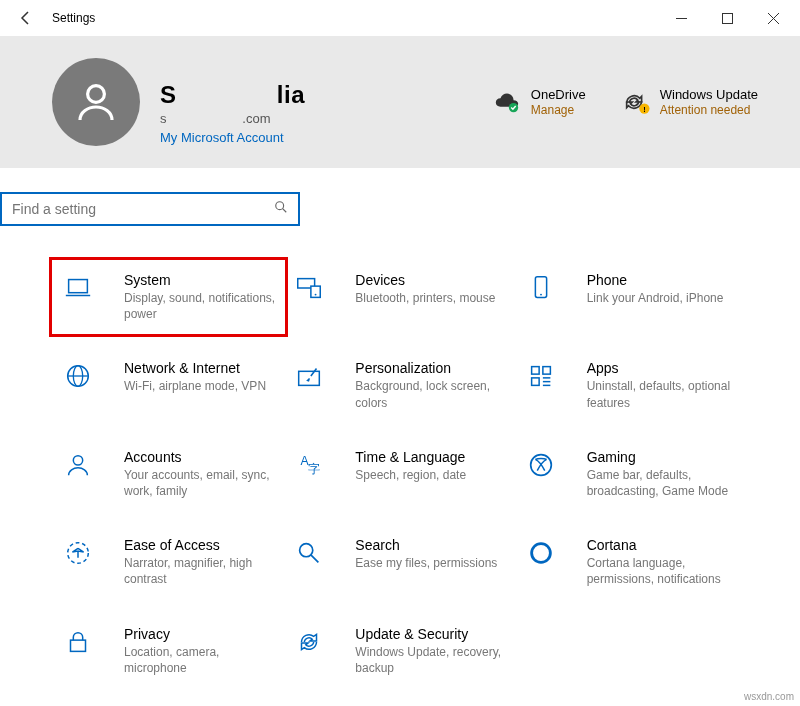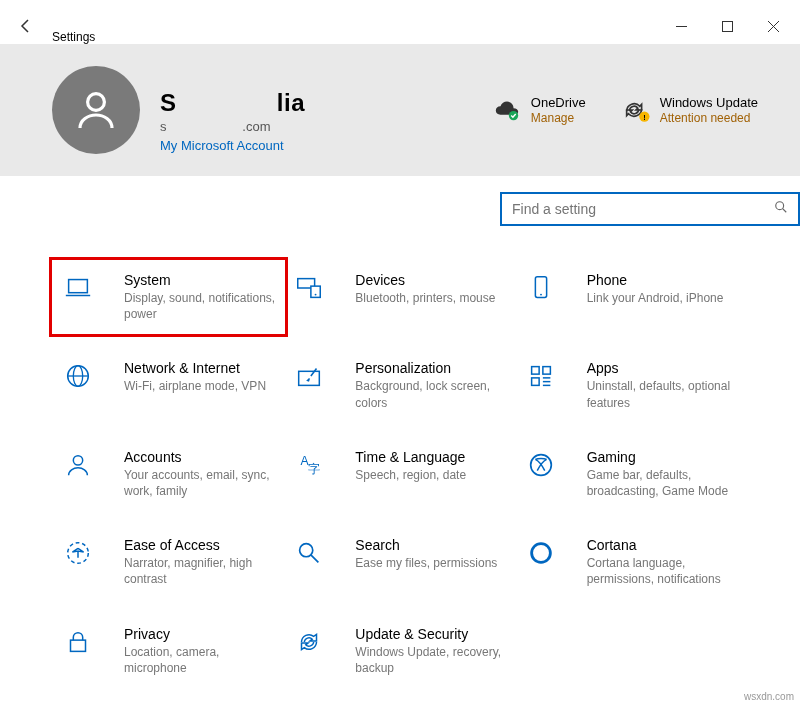--- a/index.html
+++ b/index.html
@@ -1,39 +1,39 @@
 <!DOCTYPE html>
 <html><head>
   <meta charset="utf-8">
   <style>
     * { box-sizing: border-box; margin: 0; padding: 0; font-family: "Segoe UI", Arial, sans-serif; }
     body { width: 800px; height: 706px; background: #fff; overflow: hidden; position: relative; }
 
     
-    .titlebar { height: 44px; display: flex; align-items: flex-end; padding: 0 4px; }
+    .titlebar { height: 36px; display: flex; align-items: center; padding: 0 4px; }
     .back-btn { width: 44px; height: 36px; display: flex; align-items: center; justify-content: center; }
     .title-text { font-size: 12px; color: #000; margin-left: 4px; }
     .window-controls { margin-left: auto; display: flex; }
     .win-ctrl { width: 46px; height: 36px; display: flex; align-items: center; justify-content: center; color: #333; }
 
     
     .account-header { background: #e9e9e9; padding: 22px 42px 22px 52px; display: flex; align-items: center; }
     .avatar { width: 88px; height: 88px; border-radius: 50%; background: #7a7a7a; display: flex; align-items: center; justify-content: center; flex-shrink: 0; }
     .account-info { margin-left: 20px; flex: 0 0 220px; margin-top: 22px; }
     .account-name { font-size: 24px; font-weight: 600; color: #000; letter-spacing: 0.5px; }
     .account-email { font-size: 13px; color: #555; margin-top: 2px; }
     .ms-account-link { color: #0067c0; font-size: 13px; margin-top: 4px; display: inline-block; }
     .status-group { display: flex; gap: 36px; margin-left: auto; }
     .status-item { display: flex; align-items: center; gap: 10px; }
     .status-label { font-size: 13px; color: #000; }
     .status-sub { font-size: 12px; color: #a16207; margin-top: 1px; }
     .status-icon { width: 28px; height: 28px; position: relative; display:flex; align-items:center; justify-content:center; }
 
     
-    .search-row { display: flex; justify-content: flex-end; padding: 16px 0 0; }
+    .search-row { display: flex; justify-content: flex-start; padding: 24px 0 0; }
     .search-box { width: 300px; height: 34px; border: 2px solid #0067c0; display: flex; align-items: center; padding: 0 10px; }
     .search-input { border: none; outline: none; flex: 1; font-size: 14px; color: #777; background: transparent; }
     .search-ico { color: #555; }
 
     
     .settings-grid { display: grid; grid-template-columns: repeat(3, 1fr); gap: 26px 10px; padding: 40px 58px 10px; }
     .cat { display: flex; gap: 30px; align-items: flex-start; padding: 6px 4px; }
     .cat-icon { width: 32px; height: 32px; flex-shrink: 0; color: #0067c0; display:flex; align-items:center; justify-content:center; }
     .cat-title { font-size: 14px; color: #000; }
     .cat-desc { font-size: 12px; color: #777; margin-top: 2px; line-height: 1.35; max-width: 160px; }

